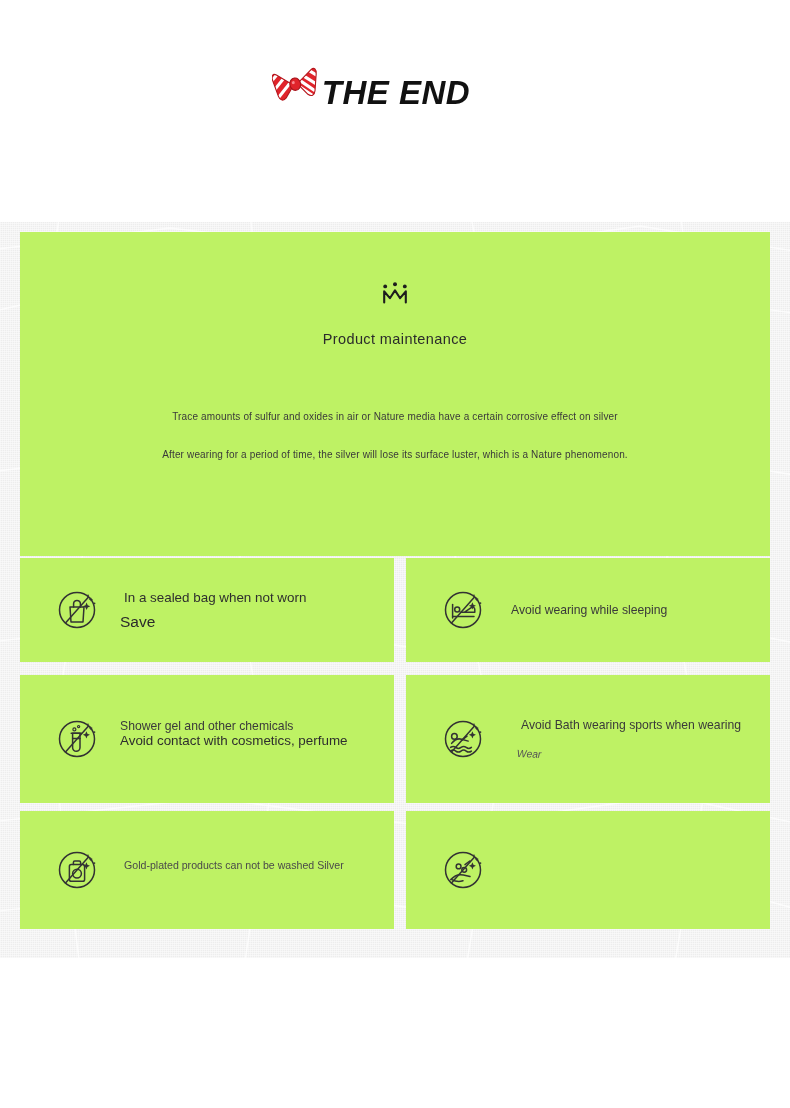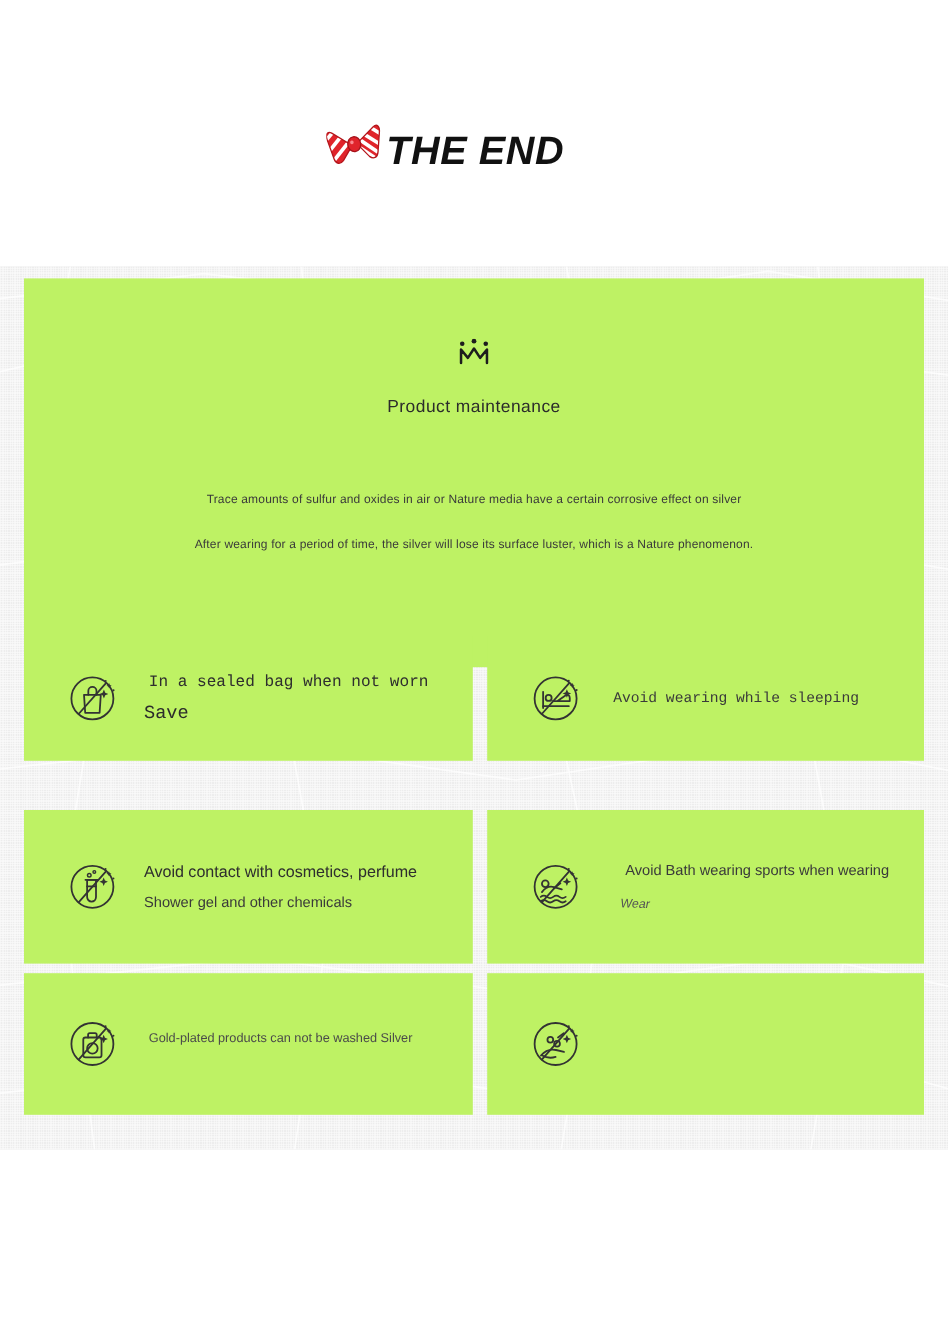--- a/index.html
+++ b/index.html
@@ -17,21 +17,21 @@
   }
 
   
   .end-header {
     position: absolute;
     left: 0;
     top: 76px;
     width: 742px;
     height: 66px;
     display: flex;
-    align-items: flex-end;
+    align-items: flex-start;
     justify-content: center;
   }
   .bow-icon {
     width: 48px;
     height: 42px;
     margin-right: 2px;
     margin-top: -12px;
     display: block;
   }
   .end-title {
@@ -120,21 +120,21 @@
   .para-3 { top: 254px; }
 
   
   .tip {
     box-sizing: border-box;
     display: flex;
     align-items: center;
   }
   .tip-c1 { left: 20px;  width: 374px; }
   .tip-c2 { left: 406px; width: 364px; gap: 11px; }
-  .tip-r1 { top: 530px; height: 104px; font-family: Liberation Mono, monospace; }
+  .tip-r1 { top: 558px; height: 104px; }
   .tip-r2 { top: 675px; height: 128px; }
   .tip-r3 { top: 811px; height: 118px; }
 
   .tip-icon {
     flex: 0 0 auto;
     width: 48px;
     height: 48px;
     margin-left: 33px;
     margin-right: 13px;
   }
@@ -306,22 +306,22 @@
       </g>
       <g fill="#333">
         <path d="M33.4 16.3 l1.05 2.5 l2.5 1.05 l-2.5 1.05 l-1.05 2.5 l-1.05 -2.5 l-2.5 -1.05 l2.5 -1.05 Z"></path>
         <path d="M37.8 11.0 l0.62 1.5 l1.5 0.62 l-1.5 0.62 l-0.62 1.5 l-0.62 -1.5 l-1.5 -0.62 l1.5 -0.62 Z"></path>
         <circle cx="41.5" cy="17.1" r="0.85"></circle>
         <circle cx="35.0" cy="9.2" r="0.8"></circle>
       </g>
     </svg>
   </span>
   <span class="tip-text">
+    <div class="tip-line t-md indent-1">Shower gel and other chemicals</div>
     <div class="tip-line t-lg gap-b indent-1">Avoid contact with cosmetics, perfume</div>
-    <div class="tip-line t-md indent-1">Shower gel and other chemicals</div>
   </span>
 </div>
 
 <div class="card tip tip-c2 tip-r2">
   <span class="tip-icon">
     <svg viewBox="0 0 48 48" xmlns="http://www.w3.org/2000/svg">
       <g fill="none" stroke="#333" stroke-width="1.5" stroke-linecap="round" stroke-linejoin="round">
         <circle cx="24" cy="24" r="17.5"></circle>
         <circle cx="15.4" cy="21.4" r="2.8"></circle>
         <path d="M12.6 28.4 c2.6 -3.4 6.4 -5.2 10 -4.2 l6.6 1.9"></path>

